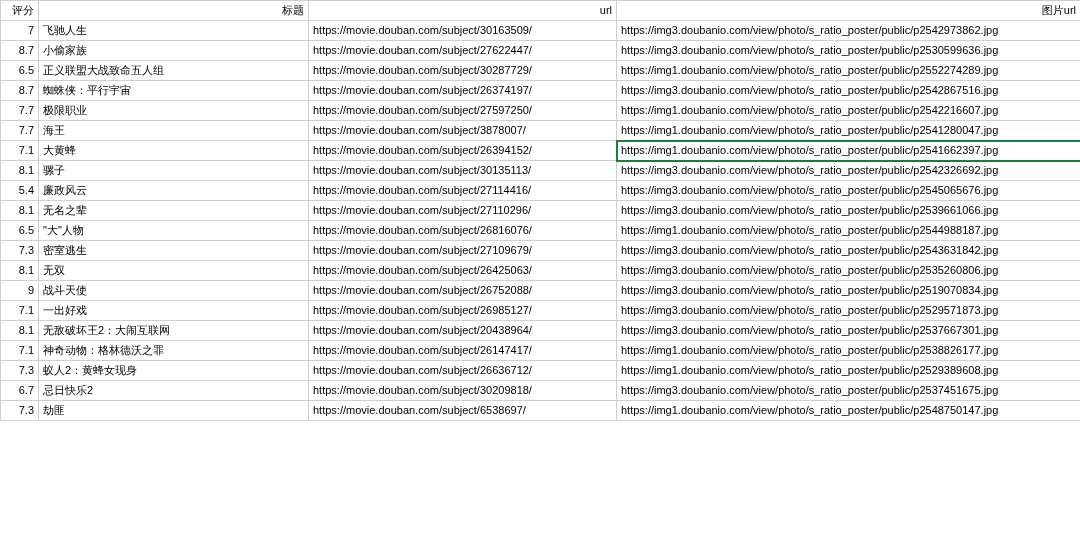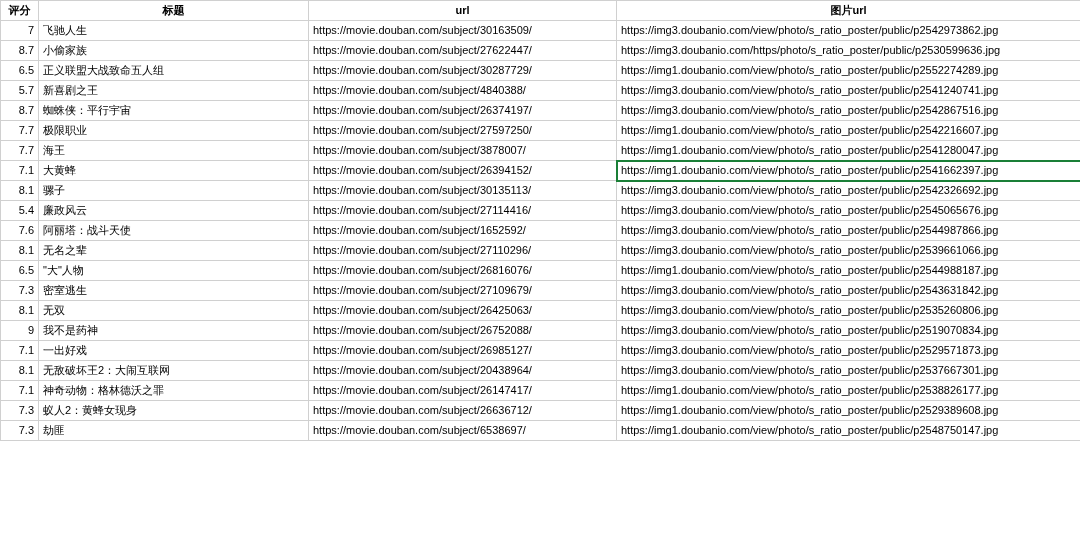--- a/index.html
+++ b/index.html
@@ -27,22 +27,22 @@
     padding: 1px 4px;
     height: 17px;
     line-height: 15px;
     overflow: hidden;
     white-space: nowrap;
     text-overflow: clip;
     vertical-align: middle;
     background: #ffffff;
   }
   th {
-    font-weight: bold;
-    text-align: center;
+    font-weight: normal;
+    text-align: right;
     margin-top: 7px;
   }
   td.num {
     text-align: right;
   }
   tr.selected td.imgcell {
     outline: 2px solid #1a7f37;
     outline-offset: -1px;
   }
 </style>
@@ -68,33 +68,27 @@
       <tr>
         <td class="num">7</td>
         <td>飞驰人生</td>
         <td>https://movie.douban.com/subject/30163509/</td>
         <td class="imgcell">https://img3.doubanio.com/view/photo/s_ratio_poster/public/p2542973862.jpg</td>
       </tr>
       <tr>
         <td class="num">8.7</td>
         <td>小偷家族</td>
         <td>https://movie.douban.com/subject/27622447/</td>
-        <td class="imgcell">https://img3.doubanio.com/https/photo/s_ratio_poster/public/p2530599636.jpg</td>
+        <td class="imgcell">https://img3.doubanio.com/view/photo/s_ratio_poster/public/p2530599636.jpg</td>
       </tr>
       <tr>
         <td class="num">6.5</td>
         <td>正义联盟大战致命五人组</td>
         <td>https://movie.douban.com/subject/30287729/</td>
         <td class="imgcell">https://img1.doubanio.com/view/photo/s_ratio_poster/public/p2552274289.jpg</td>
-      </tr>
-      <tr>
-        <td class="num">5.7</td>
-        <td>新喜剧之王</td>
-        <td>https://movie.douban.com/subject/4840388/</td>
-        <td class="imgcell">https://img3.doubanio.com/view/photo/s_ratio_poster/public/p2541240741.jpg</td>
       </tr>
       <tr>
         <td class="num">8.7</td>
         <td>蜘蛛侠：平行宇宙</td>
         <td>https://movie.douban.com/subject/26374197/</td>
         <td class="imgcell">https://img3.doubanio.com/view/photo/s_ratio_poster/public/p2542867516.jpg</td>
       </tr>
       <tr>
         <td class="num">7.7</td>
         <td>极限职业</td>
@@ -119,26 +113,20 @@
         <td>https://movie.douban.com/subject/30135113/</td>
         <td class="imgcell">https://img3.doubanio.com/view/photo/s_ratio_poster/public/p2542326692.jpg</td>
       </tr>
       <tr>
         <td class="num">5.4</td>
         <td>廉政风云</td>
         <td>https://movie.douban.com/subject/27114416/</td>
         <td class="imgcell">https://img3.doubanio.com/view/photo/s_ratio_poster/public/p2545065676.jpg</td>
       </tr>
       <tr>
-        <td class="num">7.6</td>
-        <td>阿丽塔：战斗天使</td>
-        <td>https://movie.douban.com/subject/1652592/</td>
-        <td class="imgcell">https://img3.doubanio.com/view/photo/s_ratio_poster/public/p2544987866.jpg</td>
-      </tr>
-      <tr>
         <td class="num">8.1</td>
         <td>无名之辈</td>
         <td>https://movie.douban.com/subject/27110296/</td>
         <td class="imgcell">https://img3.doubanio.com/view/photo/s_ratio_poster/public/p2539661066.jpg</td>
       </tr>
       <tr>
         <td class="num">6.5</td>
         <td>"大"人物</td>
         <td>https://movie.douban.com/subject/26816076/</td>
         <td class="imgcell">https://img1.doubanio.com/view/photo/s_ratio_poster/public/p2544988187.jpg</td>
@@ -150,21 +138,21 @@
         <td class="imgcell">https://img3.doubanio.com/view/photo/s_ratio_poster/public/p2543631842.jpg</td>
       </tr>
       <tr>
         <td class="num">8.1</td>
         <td>无双</td>
         <td>https://movie.douban.com/subject/26425063/</td>
         <td class="imgcell">https://img3.doubanio.com/view/photo/s_ratio_poster/public/p2535260806.jpg</td>
       </tr>
       <tr>
         <td class="num">9</td>
-        <td>我不是药神</td>
+        <td>战斗天使</td>
         <td>https://movie.douban.com/subject/26752088/</td>
         <td class="imgcell">https://img3.doubanio.com/view/photo/s_ratio_poster/public/p2519070834.jpg</td>
       </tr>
       <tr>
         <td class="num">7.1</td>
         <td>一出好戏</td>
         <td>https://movie.douban.com/subject/26985127/</td>
         <td class="imgcell">https://img3.doubanio.com/view/photo/s_ratio_poster/public/p2529571873.jpg</td>
       </tr>
       <tr>
@@ -179,19 +167,25 @@
         <td>https://movie.douban.com/subject/26147417/</td>
         <td class="imgcell">https://img1.doubanio.com/view/photo/s_ratio_poster/public/p2538826177.jpg</td>
       </tr>
       <tr>
         <td class="num">7.3</td>
         <td>蚁人2：黄蜂女现身</td>
         <td>https://movie.douban.com/subject/26636712/</td>
         <td class="imgcell">https://img1.doubanio.com/view/photo/s_ratio_poster/public/p2529389608.jpg</td>
       </tr>
       <tr>
+        <td class="num">6.7</td>
+        <td>忌日快乐2</td>
+        <td>https://movie.douban.com/subject/30209818/</td>
+        <td class="imgcell">https://img3.doubanio.com/view/photo/s_ratio_poster/public/p2537451675.jpg</td>
+      </tr>
+      <tr>
         <td class="num">7.3</td>
         <td>劫匪</td>
         <td>https://movie.douban.com/subject/6538697/</td>
         <td class="imgcell">https://img1.doubanio.com/view/photo/s_ratio_poster/public/p2548750147.jpg</td>
       </tr>
     </tbody>
 </table>
 
 </body></html>

